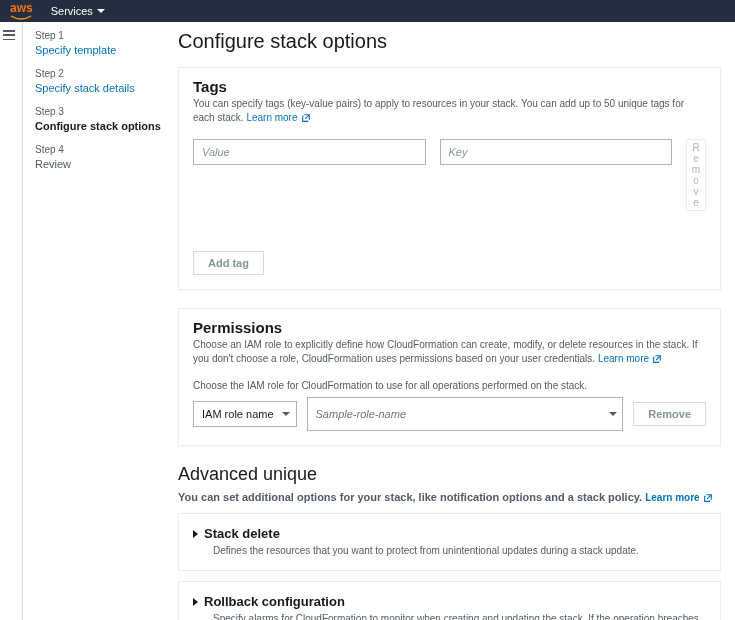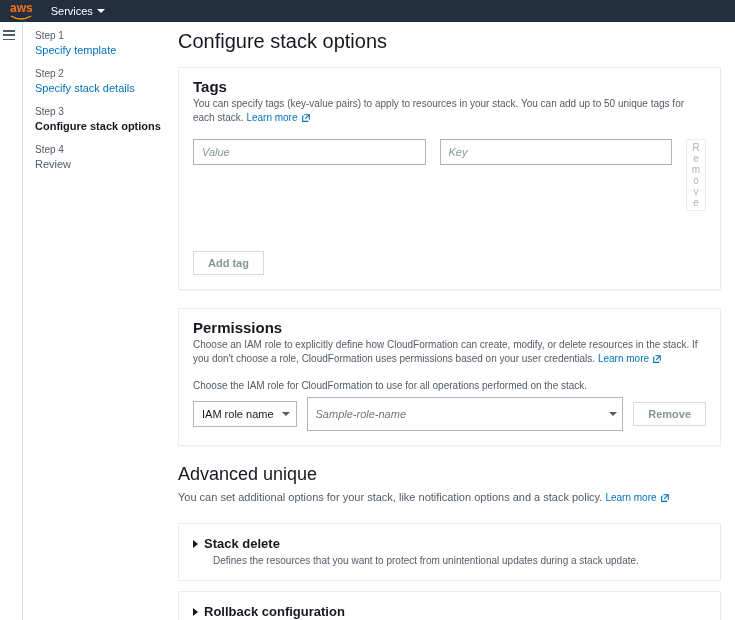--- a/index.html
+++ b/index.html
@@ -46,21 +46,21 @@
   .ext-icon { width:10px; height:10px; display:inline-block; }
 
   .perm-sub { font-size:11px; color:#16191f; margin-bottom:1px; }
   .perm-desc2 { font-size:10px; color:#545b64; margin-bottom:6px; }
   .perm-row { display:flex; gap:10px; align-items:center; }
   .select-small { display:flex; align-items:center; border:1px solid #aab7b8; height:26px; padding:0 6px 0 8px; font-size:11px; gap:8px; cursor:pointer; min-width:102px; }
   .role-input-wrap { flex:1; position:relative; }
   .role-input { width:100%; height:34px; border:1px solid #aab7b8; padding:0 26px 0 8px; font-size:11px; font-style:italic; color:#879596; }
   .role-input-caret { position:absolute; right:6px; top:50%; transform:translateY(-50%); pointer-events:none; }
 
-  .adv-desc { font-size:11px; color:#545b64; margin-bottom:20px; }
+  .adv-desc { font-size:11px; color:#545b64; margin-bottom:10px;font-weight:bold; }
   .expander { border:1px solid #eaeded; margin-bottom:10px; background:#fff; padding: 12px 14px; }
   .expander-head { display:flex; align-items:center; gap:6px; cursor:pointer; }
   .expander-head h4 { font-size:13px; font-weight:700; }
   .expander-desc { font-size:10px; color:#545b64; margin-top:3px; margin-left:14px; line-height:1.4;padding-left:6px; }
   .caret-right { display:inline-block; width:0; height:0; border-top:4px solid transparent; border-bottom:4px solid transparent; border-left:5px solid #16191f; }
   
   .caret-down { display:inline-block; width:0; height:0; border-left:4px solid transparent; border-right:4px solid transparent; border-top:4px solid currentColor; }
 </style>
 </head>
 <body>

